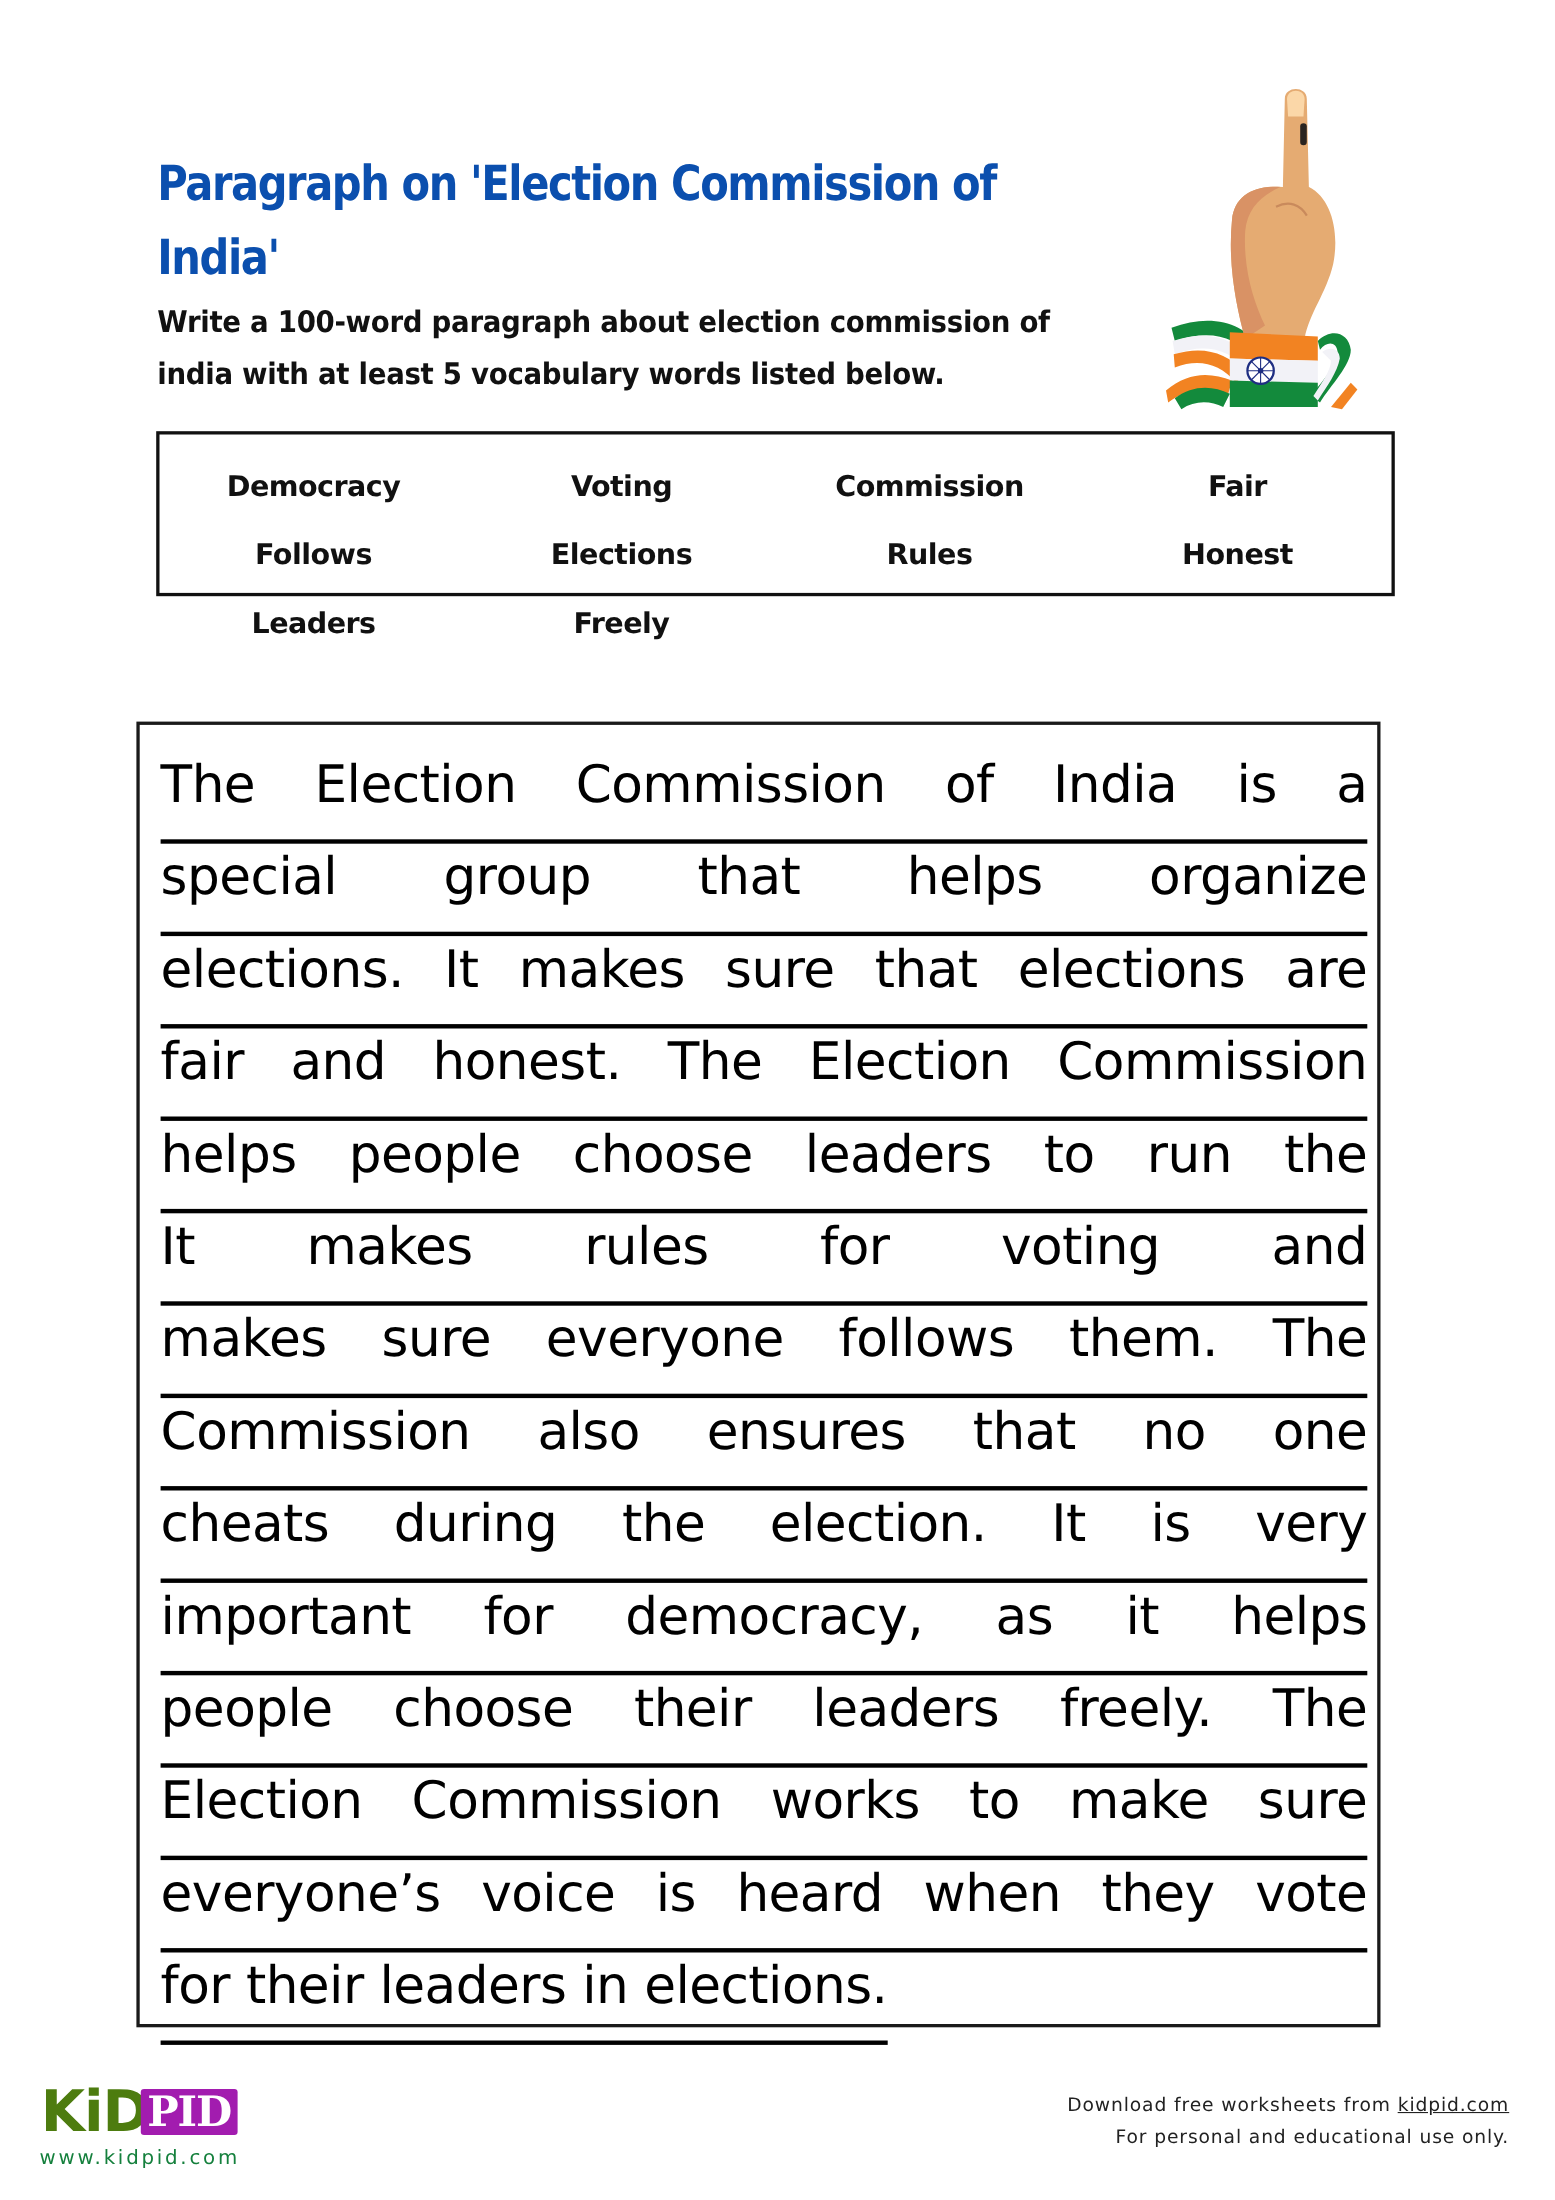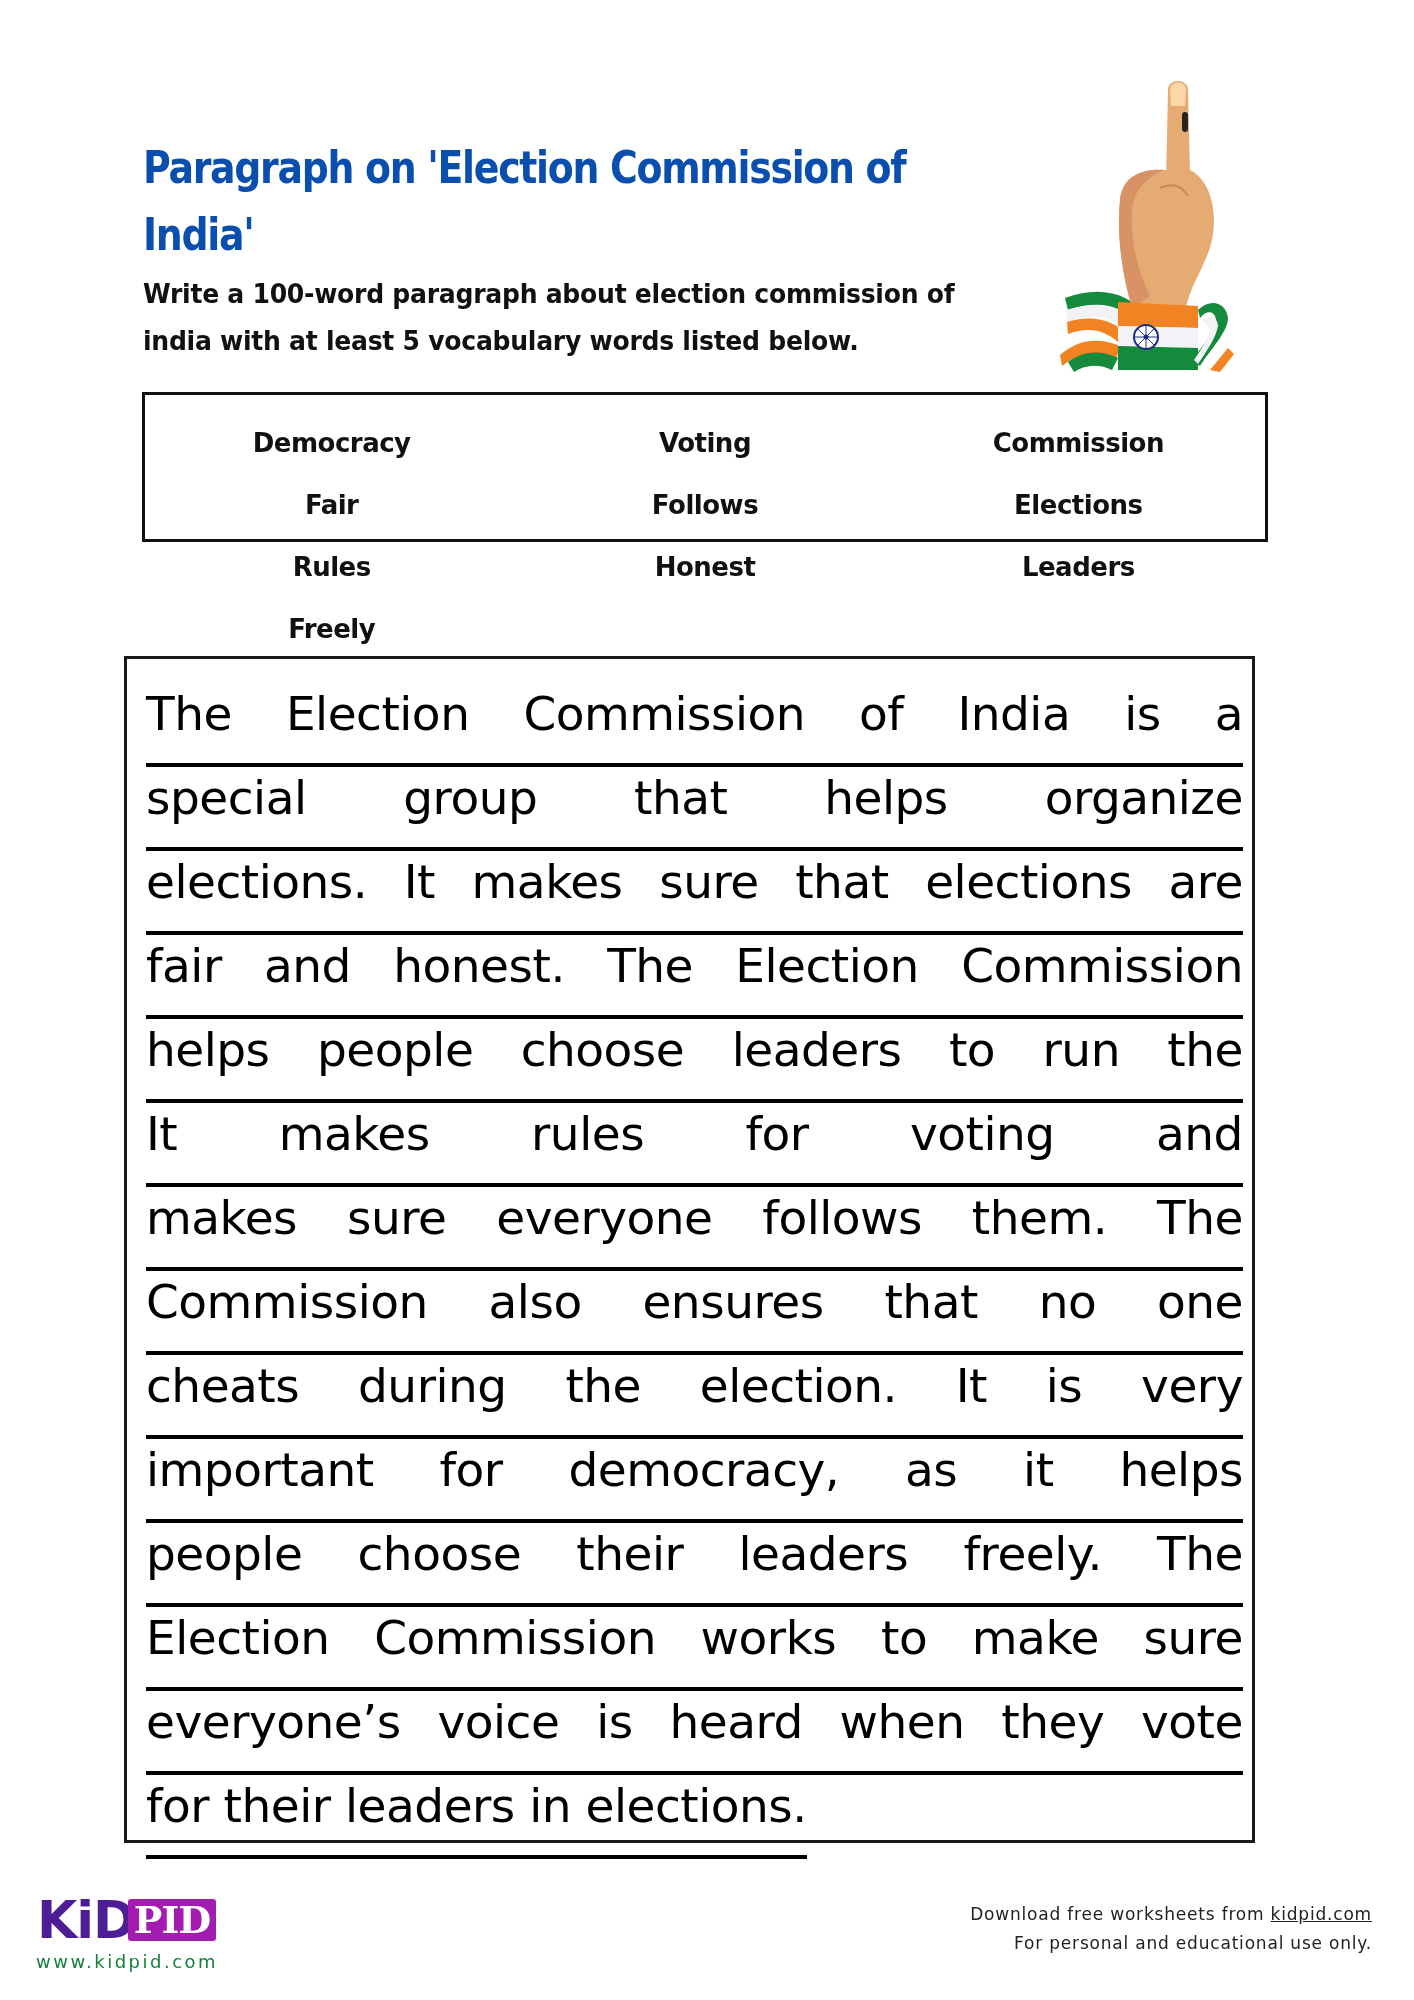--- a/index.html
+++ b/index.html
@@ -9,37 +9,37 @@
            font-family: "DejaVu Sans", sans-serif; font-weight: bold; font-size: 44px;
            line-height: 67px; color: #0b4fae; letter-spacing: -1.5px; margin: 0;
            transform: scaleX(0.86); transform-origin: left top; }
   .subtitle { position: absolute; left: 143px; top: 270px; width: 960px;
               font-family: "DejaVu Sans", sans-serif; font-weight: bold; font-size: 27px;
               line-height: 47px; color: #111; margin: 0; letter-spacing: -0.3px;
               transform: scaleX(0.93); transform-origin: left top; }
   .hand { position: absolute; left: 1060px; top: 70px; width: 200px; height: 305px; }
   .vocab-box { position: absolute; left: 142px; top: 392px; width: 1126px; height: 150px;
                border: 3px solid #111; box-sizing: border-box; }
-  .vocab-grid { display: grid; grid-template-columns: repeat(3, 1fr); position: absolute;
+  .vocab-grid { display: grid; grid-template-columns: repeat(4, 1fr); position: absolute;
                 left: 0; right: 0; top: 17px; }
   .vocab-word { text-align: center; font-family: "DejaVu Sans", sans-serif; font-weight: bold;
                 font-size: 26px; line-height: 62px; color: #111; letter-spacing: -0.5px; }
   .para-box { position: absolute; left: 124px; top: 609px; width: 1131px; height: 1187px;
               border: 3px solid #1a1a1a; box-sizing: border-box; margin-top: 47px; }
   .para-lines { position: absolute; left: 19px; top: 24px; width: 1097px; }
   .para-line { display: flex; justify-content: space-between; height: 84px;
                font-family: "DejaVu Sans", sans-serif; font-size: 47px; line-height: 62px;
                border-bottom: 4px solid #000; box-sizing: border-box; letter-spacing: -0.5px;
                font-weight: normal; white-space: nowrap; }
   .para-line span { display: inline-block; }
   .para-line.last { justify-content: flex-start; border-bottom: none; }
   .para-line.last .lt { border-bottom: 4px solid #000; height: 80px; }
   .logo { position: absolute; left: 37px; top: 1893px; height: 55px; }
   .logo-kid { position: absolute; left: 0; top: 0; font-family: "DejaVu Sans", sans-serif;
-              font-weight: bold; font-size: 52px; line-height: 55px; color: #4c1d95;
+              font-weight: bold; font-size: 52px; line-height: 55px; color: #4d7c0f;
               letter-spacing: -1px; }
   .logo-pid { position: absolute; left: 91px; top: 6px; width: 88px; height: 42px;
               background: #a21caf; border-radius: 3px; color: #fff;
               font-family: "DejaVu Serif", serif; font-weight: bold; font-size: 38px;
               line-height: 42px; text-align: center; letter-spacing: -1px; }
   .logo-url { position: absolute; left: 36px; top: 1951px; font-family: "DejaVu Sans", sans-serif;
               font-size: 18px; letter-spacing: 2.5px; color: #15803d; text-align: center; }
   .footer-note { position: absolute; right: 42px; top: 1900px; text-align: right;
                  font-family: "DejaVu Sans", sans-serif; font-size: 17px; line-height: 29px;
                  color: #222; letter-spacing: 0.8px; }

